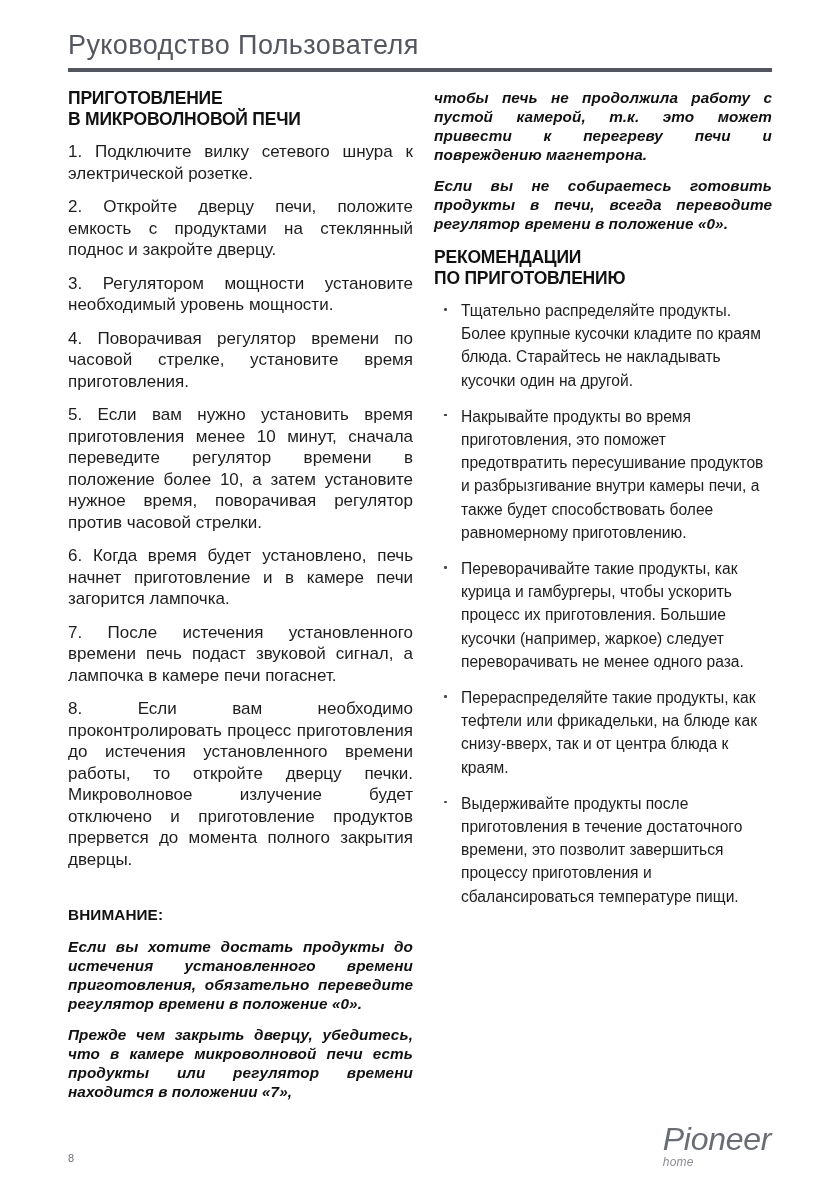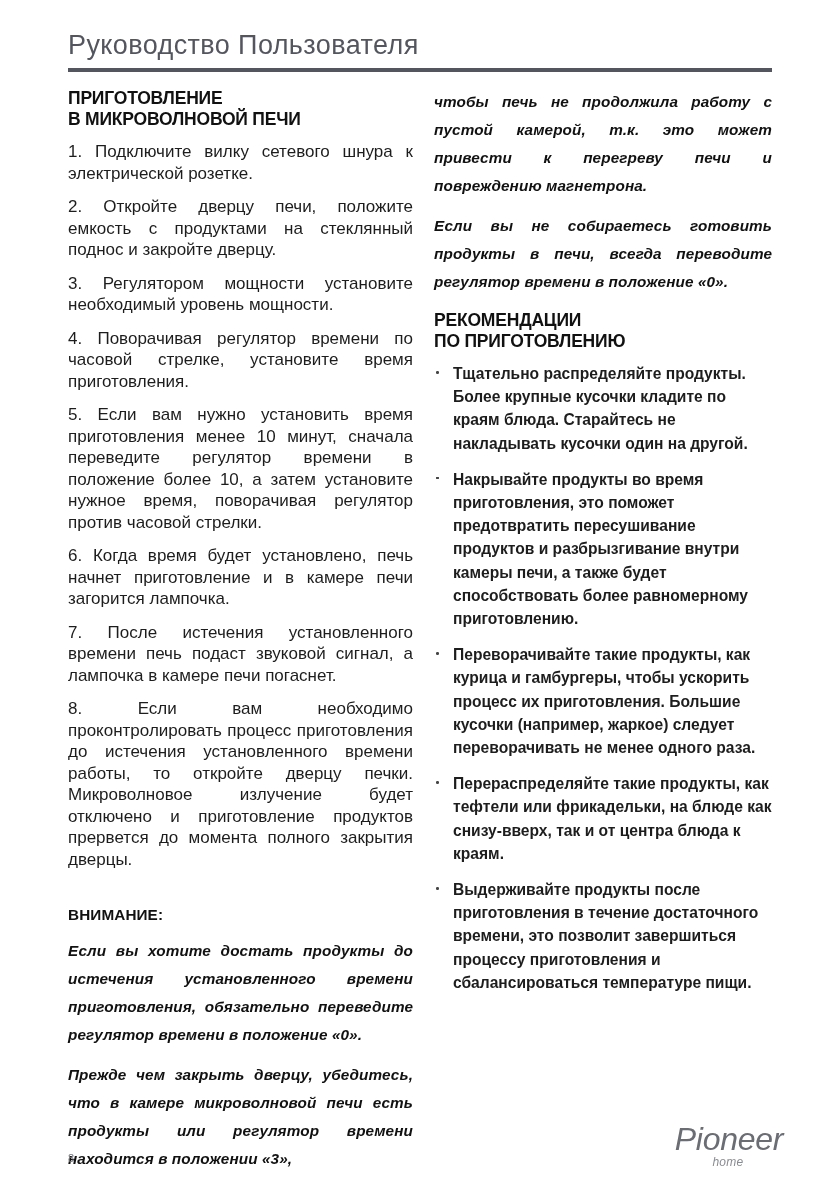--- a/index.html
+++ b/index.html
@@ -88,21 +88,21 @@
     text-align: justify;
     text-justify: inter-word;
     hyphens: manual;
   }
   p.body:last-child { margin-bottom: 0; }
 
   
   p.warn {
     margin: 0 0 12px 0;
     font-size: 15.3px;
-    line-height: 28px;
+    line-height: 19px;
     font-weight: 700;
     font-style: italic;
     color: #111111;
     text-align: justify;
     text-justify: inter-word;
     letter-spacing: 0.1px;
   }
   p.warn-label {
     margin: 0 0 11px 0;
     font-size: 15.3px;
@@ -110,23 +110,22 @@
     font-weight: 700;
     color: #111111;
     text-align: left;
     letter-spacing: 0.1px;
   }
   .warn-gap { height: 22px; }
 
   
   ul.bullets {
     list-style: none;
-    margin: 0;
+    margin: 8px;
     padding: 0;
-    font-weight: bold;
   }
   ul.bullets > li {
     position: relative;
     padding-left: 19px;
     margin: 0 0 13px 0;
     font-size: 15.6px;
     line-height: 23.2px;
     color: #1d1d1d;
     text-align: left;
   }
@@ -145,23 +144,23 @@
   .footer-page-num {
     position: absolute;
     left: 68px;
     top: 1152px;
     font-size: 11px;
     color: #6d6f78;
     letter-spacing: 0.3px;
   }
   .footer-logo {
     position: absolute;
-    right: 56px;
+    right: 68px;
     top: 1122px;
-    text-align: center;
+    text-align: left;
   }
   .logo-word {
     font-family: "Liberation Sans", sans-serif;
     font-size: 32px;
     font-style: italic;
     font-weight: 400;
     color: #6b6d75;
     line-height: 34px;
     letter-spacing: -0.3px;
   }
@@ -202,21 +201,21 @@
       <p class="body">4. Поворачивая регулятор времени по часовой стрелке, установите время приготовления.</p>
       <p class="body">5. Если вам нужно установить время приготовления менее 10 минут, сначала переведите регулятор времени в положение более 10, а затем установите нужное время, поворачивая регулятор против часовой стрелки.</p>
       <p class="body">6. Когда время будет установлено, печь начнет приготовление и в камере печи загорится лампочка.</p>
       <p class="body">7. После истечения установленного времени печь подаст звуковой сигнал, а лампочка в камере печи погаснет.</p>
       <p class="body">8. Если вам необходимо проконтролировать процесс приготовления до истечения установленного времени работы, то откройте дверцу печки. Микроволновое излучение будет отключено и приготовление продуктов прервется до момента полного закрытия дверцы.</p>
 
       <div class="warn-gap"></div>
 
       <p class="warn-label">ВНИМАНИЕ:</p>
       <p class="warn">Если вы хотите достать продукты до истечения установленного времени приготовления, обязательно переведите регулятор времени в положение «0».</p>
-      <p class="warn">Прежде чем закрыть дверцу, убедитесь, что в камере микроволновой печи есть продукты или регулятор времени находится в положении «3»,</p>
+      <p class="warn">Прежде чем закрыть дверцу, убедитесь, что в камере микроволновой печи есть продукты или регулятор времени находится в положении «7»,</p>
     </div>
 
     <div class="col col-right">
 
       <p class="warn">чтобы печь не продолжила работу с пустой камерой, т.к. это может привести к перегреву печи и повреждению магнетрона.</p>
       <p class="warn">Если вы не собираетесь готовить продукты в печи, всегда переводите регулятор времени в положение «0».</p>
 
       <h2 class="section-head section-head-right">
         <span class="ln">РЕКОМЕНДАЦИИ</span>
         <span class="ln">ПО ПРИГОТОВЛЕНИЮ</span>

